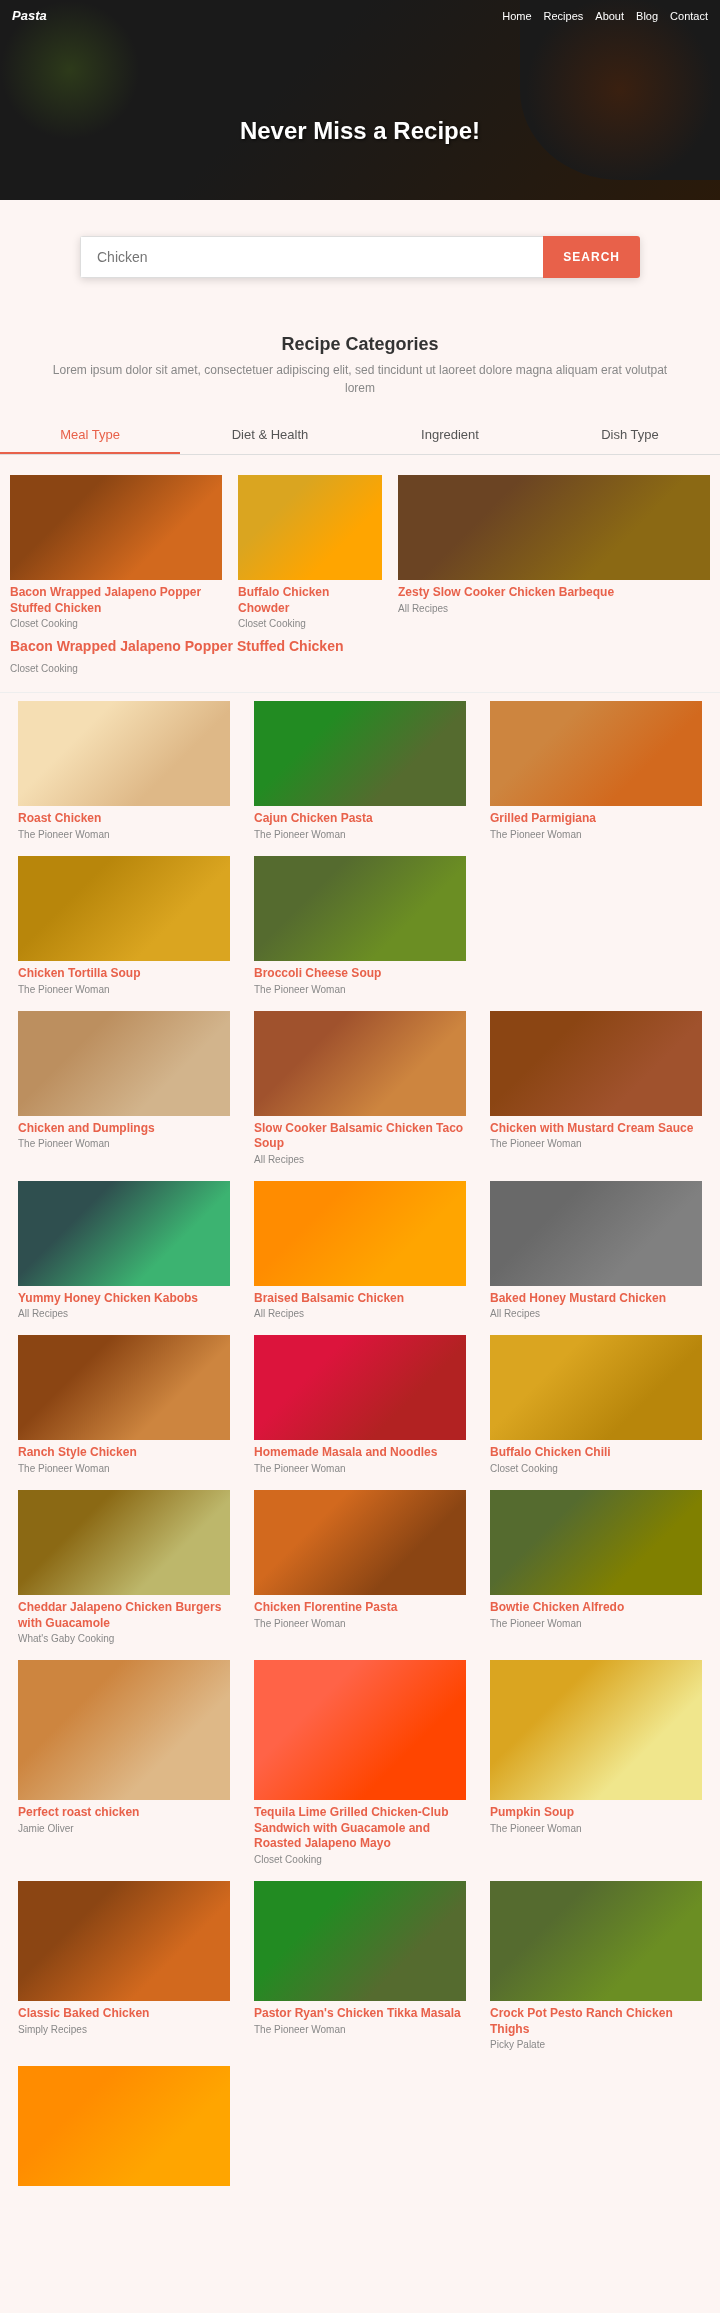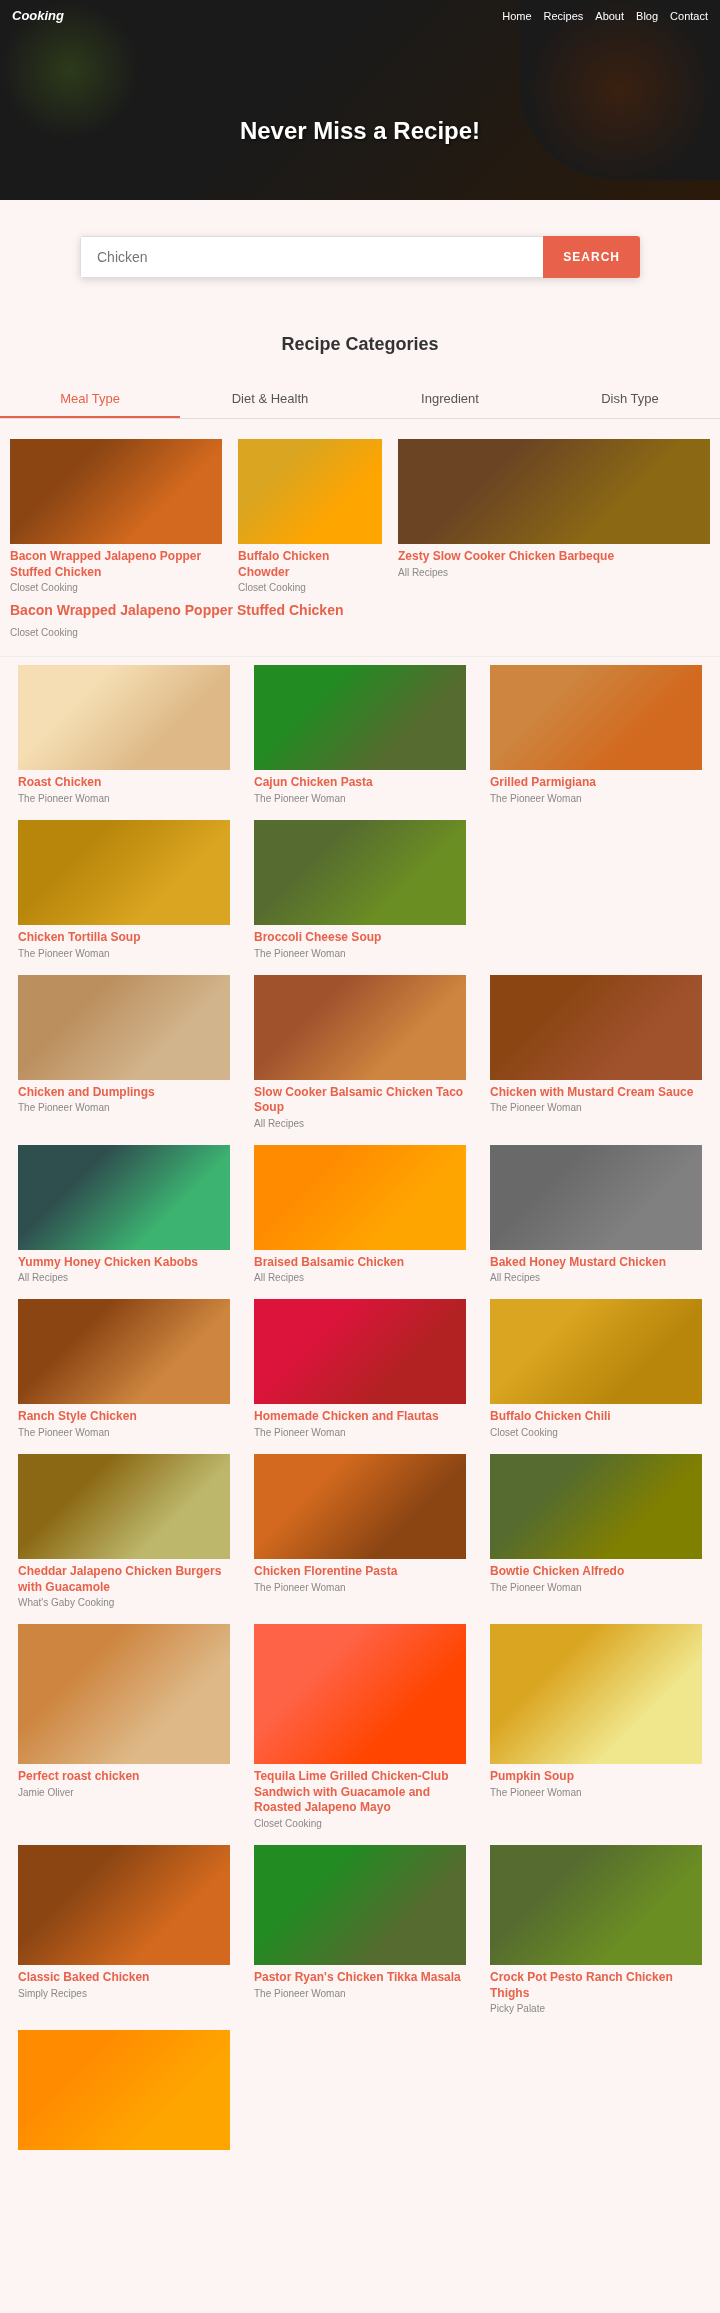--- a/index.html
+++ b/index.html
@@ -68,40 +68,41 @@
     .section-grid { padding: 0 10px; }
     .row-3 { display: grid; grid-template-columns: repeat(3, 1fr); gap: 8px; }
   </style>
 </head>
 <body>
 
 <div class="header">
   <div class="header-bg"></div>
   <div class="header-food-left"></div>
   <div class="header-food-right"></div>
-  <div class="header-logo">Cooking</div>
+  <div class="header-logo">Pasta</div>
   <nav class="header-nav">
     <a href="#">Home</a>
     <a href="#">Recipes</a>
     <a href="#">About</a>
     <a href="#">Blog</a>
     <a href="#">Contact</a>
   </nav>
   <div class="header-title">Never Miss a Recipe!</div>
 </div>
 
 <div class="search-container">
   <div class="search-box">
     <input class="search-input" type="text" placeholder="Chicken" style="">
     <button class="search-btn">SEARCH</button>
   </div>
 </div>
 
 <div class="categories">
   <h2>Recipe Categories</h2>
+  <p>Lorem ipsum dolor sit amet, consectetuer adipiscing elit, sed tincidunt ut laoreet dolore magna aliquam erat volutpat lorem</p>
 </div>
 
 <div class="cat-tabs">
   <div class="cat-tab active">Meal Type</div>
   <div class="cat-tab">Diet &amp; Health</div>
   <div class="cat-tab">Ingredient</div>
   <div class="cat-tab">Dish Type</div>
 </div>
 
 <div style="display:flex; padding: 10px 10px 0;">
@@ -209,21 +210,21 @@
   </div>
 
   <div class="row-3">
     <div class="recipe-card">
       <div class="recipe-img-placeholder food-16"></div>
       <div class="recipe-title">Ranch Style Chicken</div>
       <div class="recipe-source">The Pioneer Woman</div>
     </div>
     <div class="recipe-card">
       <div class="recipe-img-placeholder food-17"></div>
-      <div class="recipe-title">Homemade Chicken and Flautas</div>
+      <div class="recipe-title">Homemade Masala and Noodles</div>
       <div class="recipe-source">The Pioneer Woman</div>
     </div>
     <div class="recipe-card">
       <div class="recipe-img-placeholder food-18"></div>
       <div class="recipe-title">Buffalo Chicken Chili</div>
       <div class="recipe-source">Closet Cooking</div>
     </div>
   </div>
 
   <div class="row-3">

